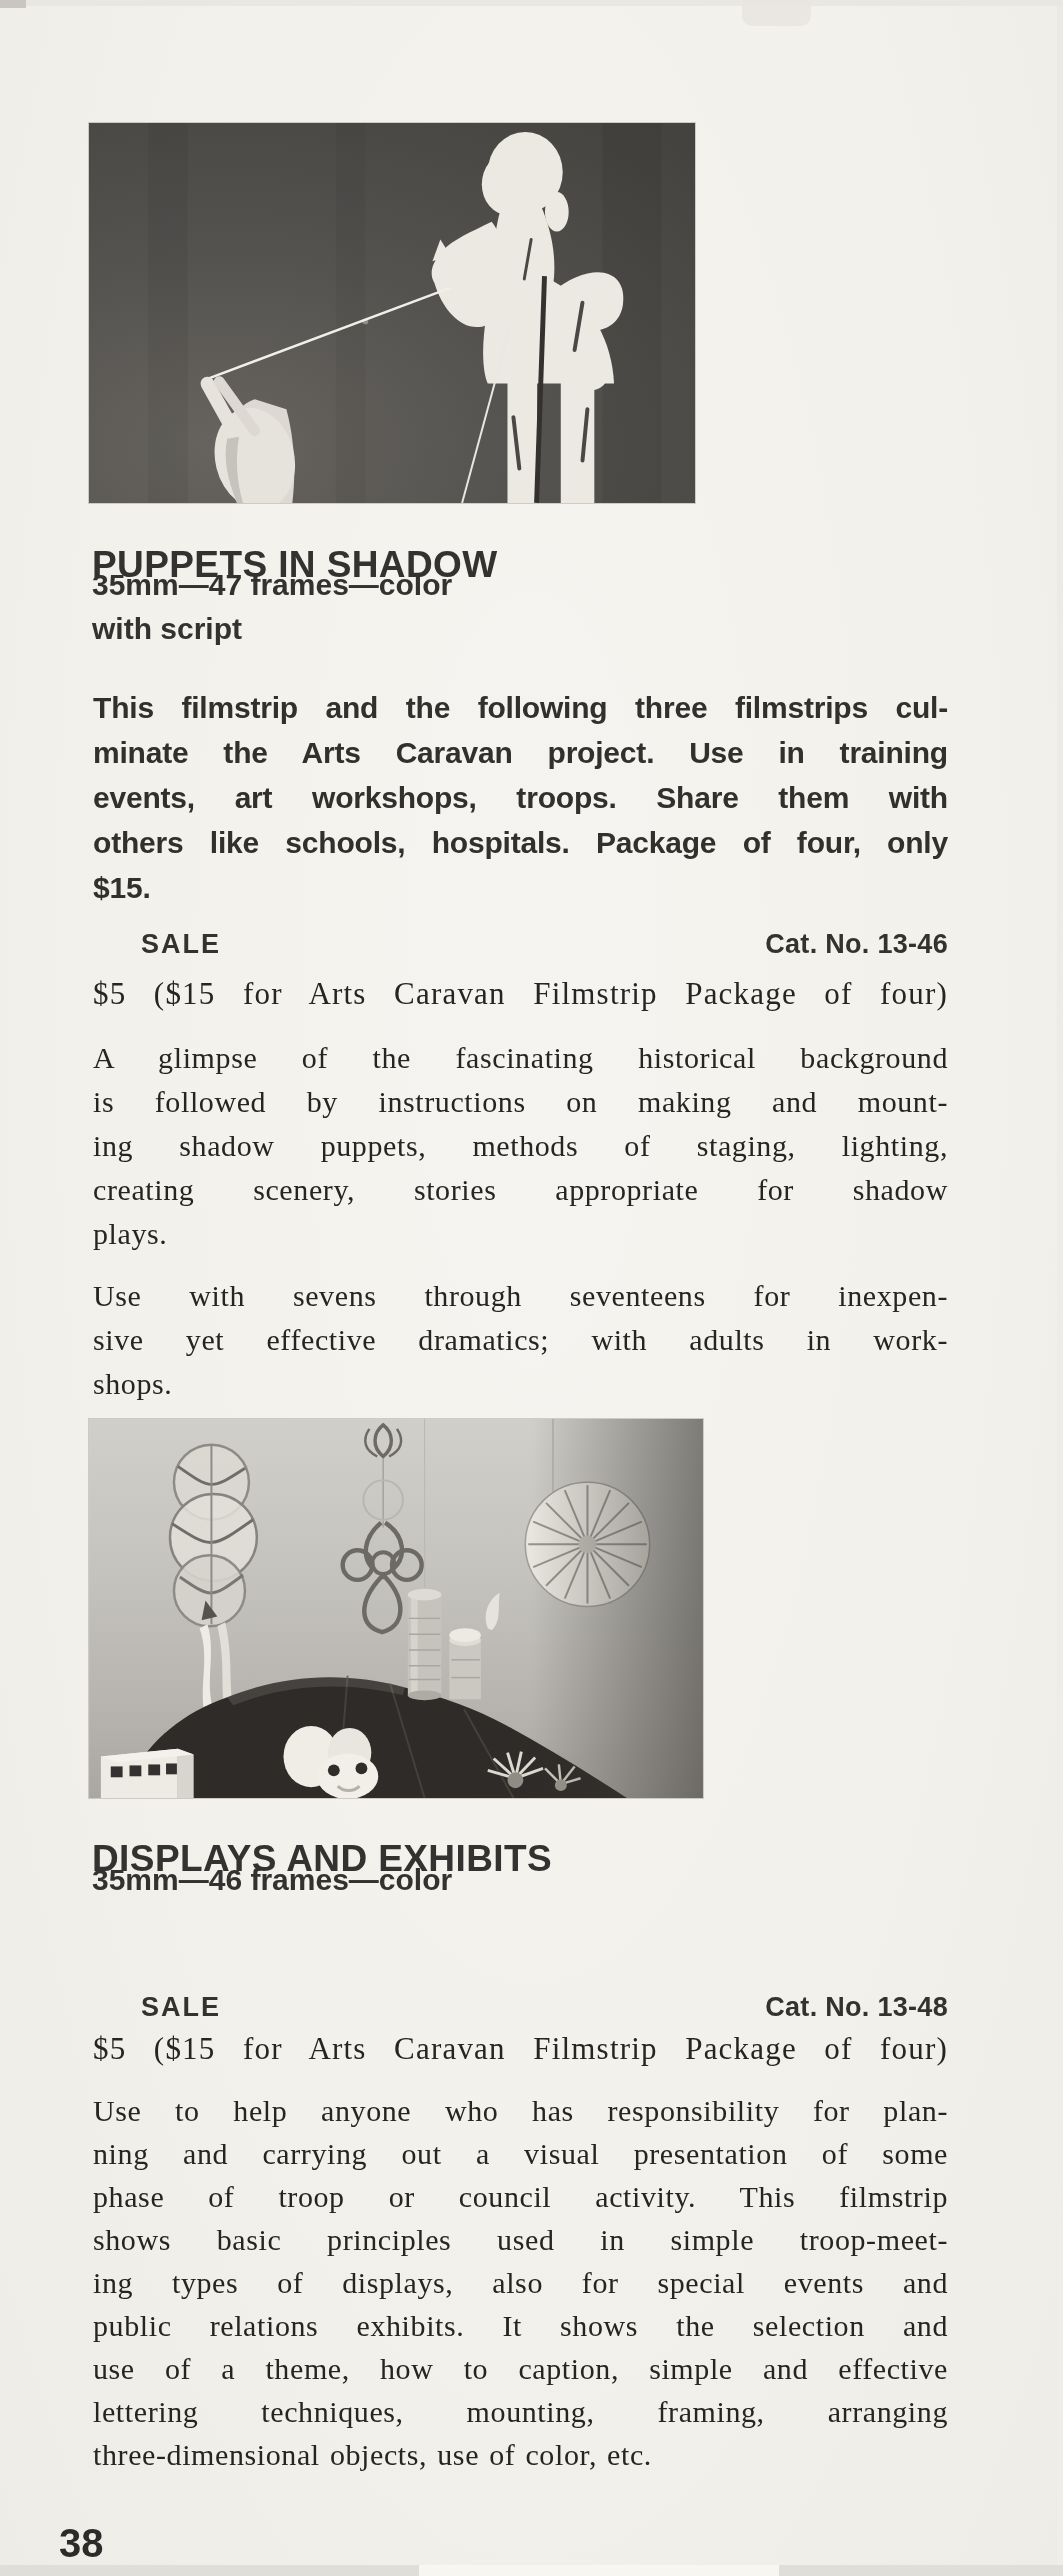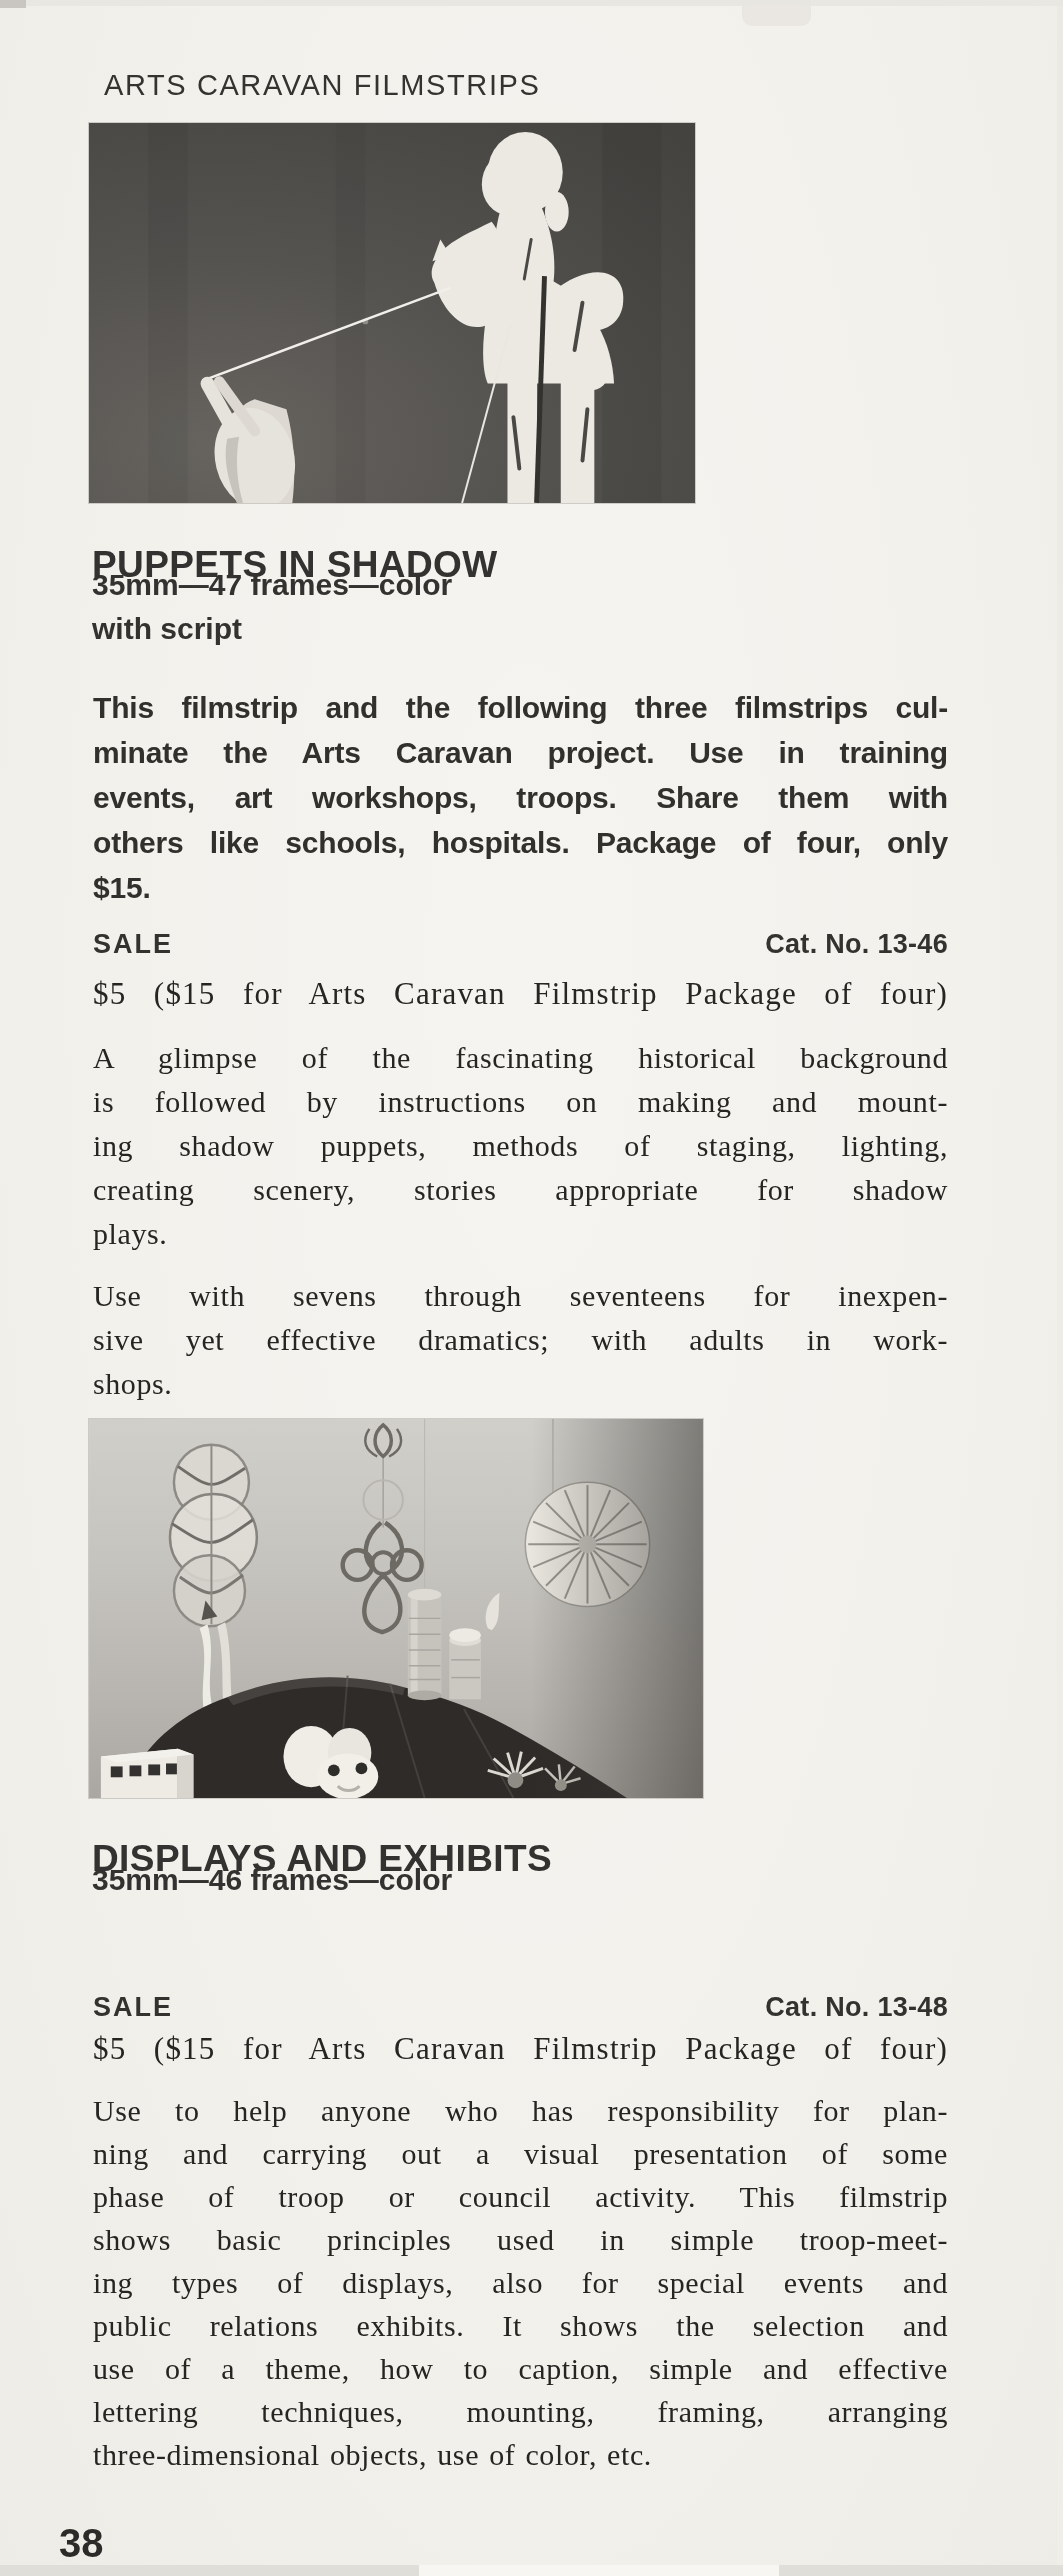--- a/index.html
+++ b/index.html
@@ -26,21 +26,21 @@
   .specs1 { top:563px; }
   .specs2 { top:1858px; }
 
   .bold-para { left:93px; top:685px; width:855px; font-size:30px; font-weight:700;
     line-height:45px; letter-spacing:-0.2px; color:#31302d; }
 
   .sale-row { left:93px; width:855px; display:flex; justify-content:space-between;
     font-size:27px; font-weight:700; color:#33322f; }
   .sale-row1 { top:929px; }
   .sale-row2 { top:1992px; }
-  .sale-label { letter-spacing:2px; }
+  .sale-label { letter-spacing:2px;margin-left:48px; }
   .cat-no { letter-spacing:0.3px; }
 
   .serif { font-family:"Liberation Serif", serif; color:#262522; }
   .price { left:93px; width:855px; font-size:31px; letter-spacing:1.2px;
     text-align:justify; text-align-last:justify; }
   .price1 { top:976px; }
   .price2 { top:2031px; }
 
   .para { left:93px; width:855px; font-size:30px; letter-spacing:0.6px; word-spacing:2px; }
   .paraA { top:1028px; line-height:44px;margin-top:8px; }
@@ -60,21 +60,20 @@
   .edge-right { right:0; top:0; width:7px; height:2576px;
     background:linear-gradient(#e9e7e2,#f1efe9); opacity:0.7; }
   .edge-bottom { left:0; top:2565px; width:1064px; height:11px; background:#e0ded9; }
   .edge-bottom-center { left:419px; top:2565px; width:360px; height:11px; background:#f7f6f2; }
 </style>
 </head>
 <body>
 
 <div class="page">
 
-  <div class="abs running-head">ARTS CARAVAN FILMSTRIPS</div>
 
   <figure class="abs photo photo1">
     <svg width="606" height="380" viewBox="0 0 614 385">
       <defs>
         <radialGradient id="p1bg" cx="22%" cy="85%" r="110%">
           <stop offset="0%" stop-color="#67645f"></stop>
           <stop offset="45%" stop-color="#555350"></stop>
           <stop offset="100%" stop-color="#45433f"></stop>
         </radialGradient>
       </defs>

